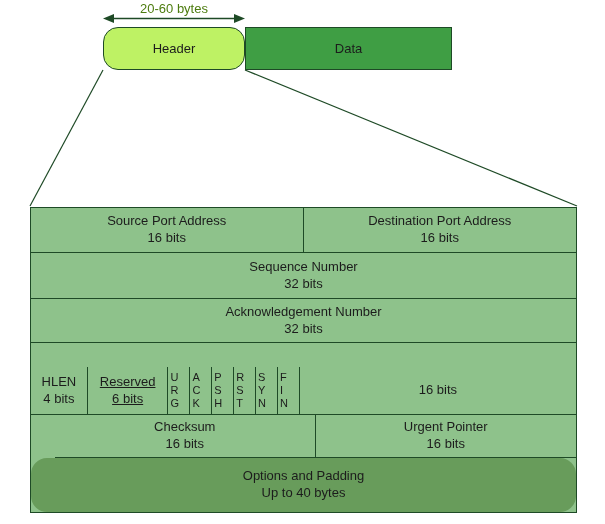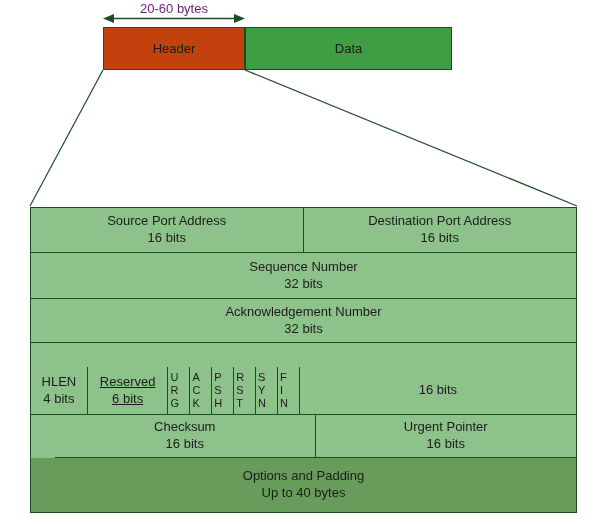--- a/index.html
+++ b/index.html
@@ -20,54 +20,54 @@
     position: absolute;
     left: 0; top: 0;
     width: 605px; height: 524px;
     pointer-events: none;
   }
   .size-label {
     position: absolute;
     left: 104px; top: 1px; width: 140px;
     text-align: center;
     font-size: 13px;
-    color: #701a75;
+    color: #4d7c0f;
     white-space: nowrap;
   }
   .box {
     position: absolute;
     top: 27px;
     height: 43px;
     box-sizing: border-box;
     border: 1px solid #1e4a26;
     display: flex;
     align-items: center;
     justify-content: center;
     font-size: 13px;
   }
-  .header-box { left: 103px; width: 142px; background: #c2410c; }
+  .header-box { left: 103px; width: 142px; background: #bef264; border-radius: 15px; }
   .data-box   { left: 245px; width: 207px; background: #3f9e44; }
 
   .tcp-table {
     position: absolute;
     left: 30px; top: 207px;
     width: 547px; height: 306px;
     box-sizing: border-box;
     border: 1px solid #1e4a26;
     background: #8ec28b;
     display: flex;
     flex-direction: column;
   }
   .trow {
     display: flex;
     border-bottom: 1px solid #1e4a26;
     box-sizing: border-box;
     flex: 0 0 auto;
   }
-  .trow:last-child { border-bottom: none; flex: 1 1 auto; }
+  .trow:last-child { border-bottom: none; flex: 1 1 auto; border-radius: 16px; }
   .cell {
     box-sizing: border-box;
     border-right: 1px solid #1e4a26;
     display: flex;
     flex-direction: column;
     align-items: center;
     justify-content: center;
     text-align: center;
     font-size: 13px;
     line-height: 1.3;

